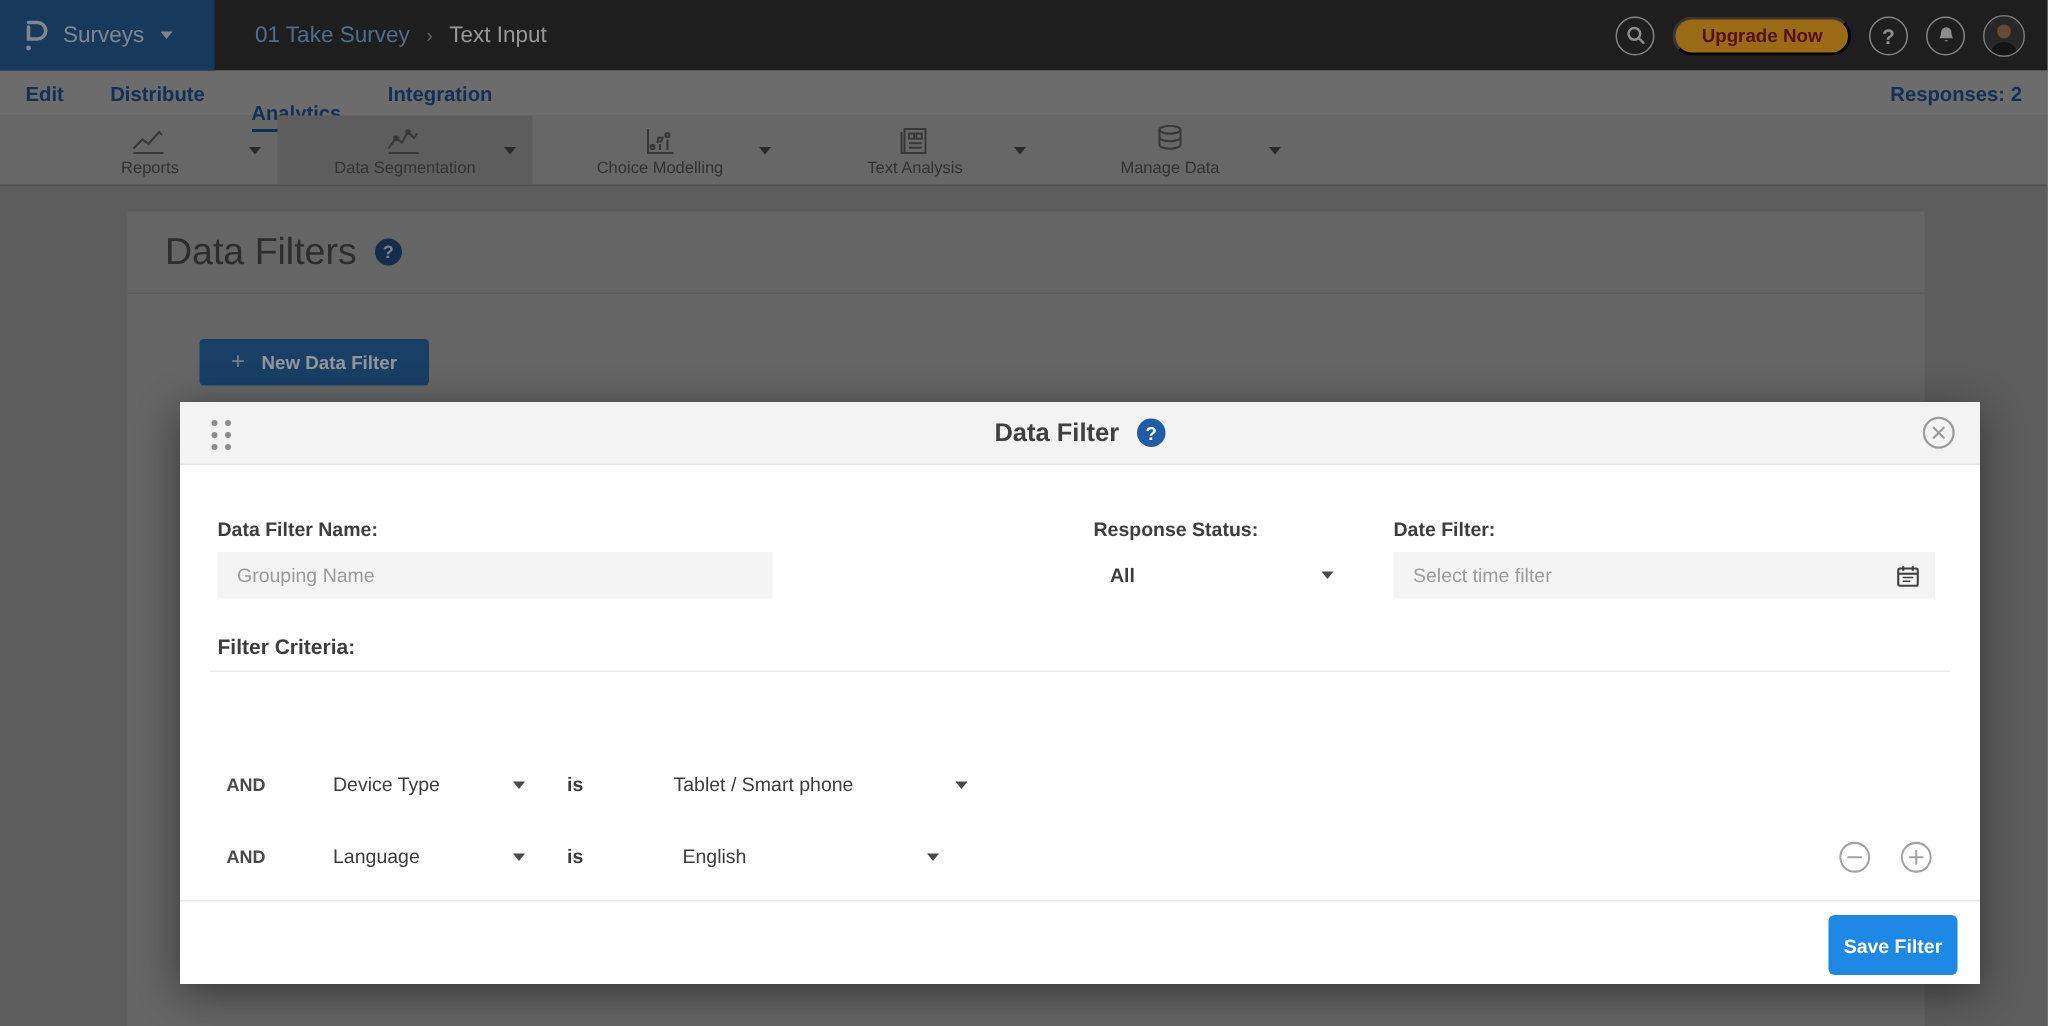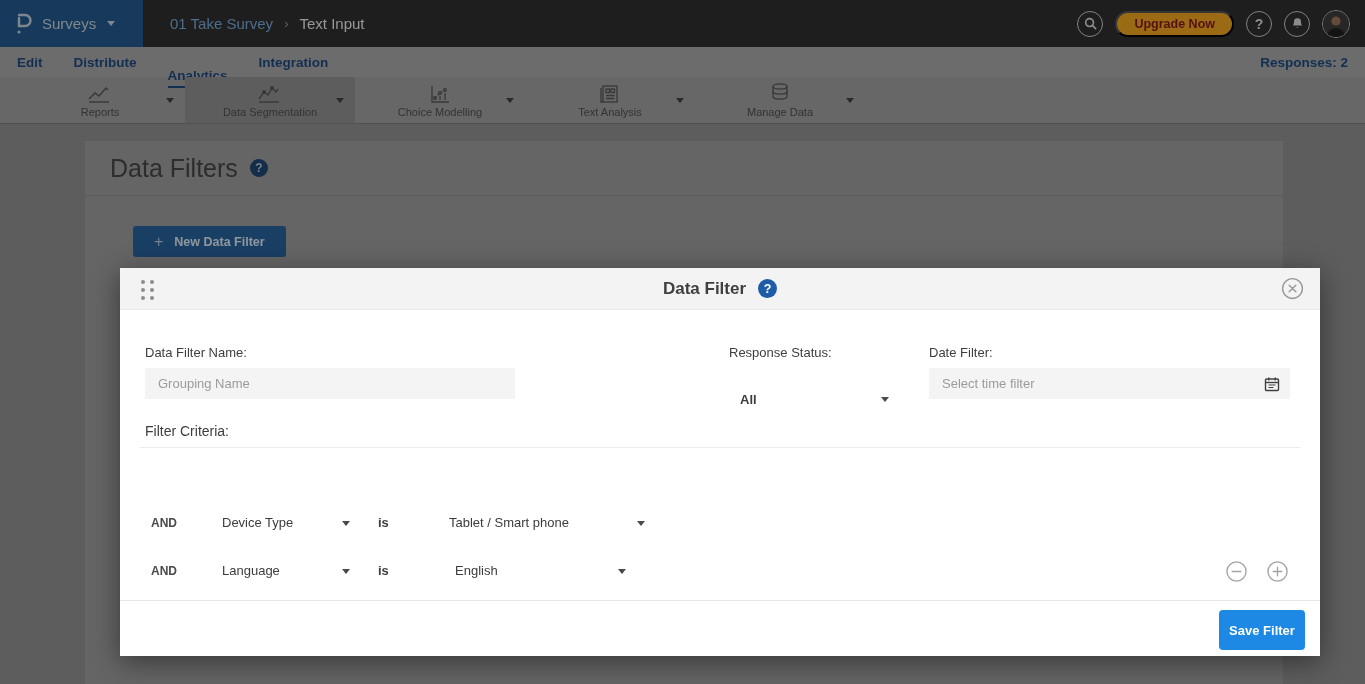--- a/index.html
+++ b/index.html
@@ -47,21 +47,21 @@
 
   .modal { position:absolute; left:120px; top:268px; width:1200px; height:388px; background:#FFFFFF; box-shadow:0 6px 26px rgba(0,0,0,0.45); }
   .modal-head { height:42px; background:#F3F3F3; border-bottom:1px solid #E7E7E7; display:flex; align-items:center; justify-content:center; position:relative; }
   .drag-handle { position:absolute; left:21px; top:12px; display:grid; grid-template-columns:4px 4px; grid-auto-rows:4px; column-gap:5px; row-gap:4px; }
   .drag-handle i { background:#8C8C8C; border-radius:50%; }
   .modal-title-wrap { display:flex; align-items:center; gap:12px; }
   .modal-title { font-size:17px; font-weight:bold; color:#3F3F3F; }
   .modal-help { width:19px; height:19px; border-radius:50%; background:#1E5CA8; color:#FFFFFF; font-size:12.5px; font-weight:bold; display:grid; place-items:center; }
   .modal-close { position:absolute; right:15px; top:8px; color:#9A9A9A; cursor:pointer; }
 
-  .m-label { position:absolute; font-size:13px; font-weight:normal; color:#3D3D3D; }
+  .m-label { position:absolute; font-size:13px; font-weight:bold; color:#3D3D3D; }
   .m-input { position:absolute; height:31px; background:#F4F4F4; border:none; outline:none; font-family:inherit; font-size:13px; color:#555; padding:0 13px; }
   .m-input::placeholder { color:#9B9B9B; opacity:1; }
   .select-plain { position:absolute; height:31px; display:flex; align-items:center; cursor:pointer; }
   .select-plain .sel-text { font-size:13px; font-weight:bold; color:#3D3D3D; }
   .select-plain .caret { position:absolute; right:6px; }
   .date-wrap { position:absolute; height:31px; background:#F4F4F4; display:flex; align-items:center; }
   .date-wrap input { flex:1; background:transparent; border:none; outline:none; font-family:inherit; font-size:13px; color:#555; padding:0 13px; }
   .date-wrap input::placeholder { color:#9B9B9B; opacity:1; }
   .cal-icon { color:#3F3F3F; margin-right:10px; display:flex; }
 
@@ -226,21 +226,21 @@
         <circle cx="12" cy="12" r="9.5"></circle>
         <path d="M8.8 8.8 l6.4 6.4 M15.2 8.8 l-6.4 6.4"></path>
       </svg>
     </span>
   </div>
 
   <div class="m-label" style="left:25px; top:77px;">Data Filter Name:</div>
   <input class="m-input" style="left: 25px; top: 100px; width: 370px;" placeholder="Grouping Name">
 
   <div class="m-label" style="left:609px; top:77px;">Response Status:</div>
-  <div class="select-plain" style="left:609px; top:116px; width:166px; padding-left:11px;">
+  <div class="select-plain" style="left:609px; top:100px; width:166px; padding-left:11px;">
     <span class="sel-text">All</span>
     <span class="caret"></span>
   </div>
 
   <div class="m-label" style="left:809px; top:77px;">Date Filter:</div>
   <div class="date-wrap" style="left:809px; top:100px; width:361px;">
     <input placeholder="Select time filter" style="">
     <span class="cal-icon">
       <svg width="16" height="16" viewBox="0 0 16 16" fill="none" stroke="currentColor" stroke-width="1.4">
         <rect x="1.5" y="3" width="13" height="11.5" rx="1"></rect>

